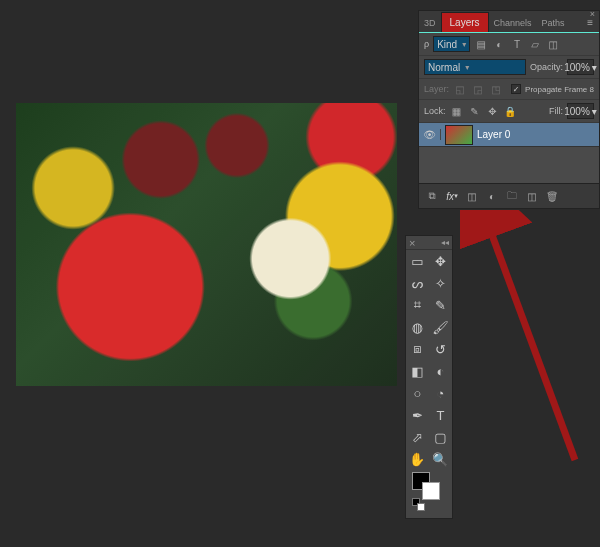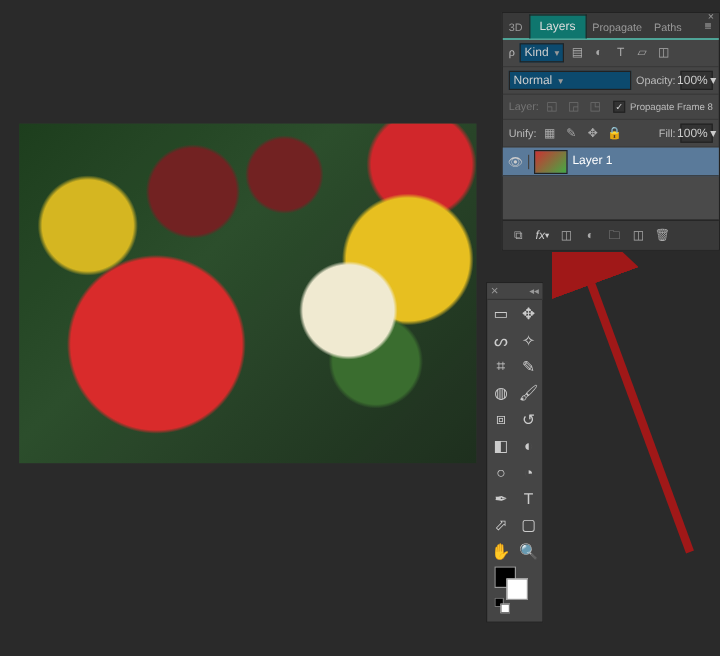--- a/index.html
+++ b/index.html
@@ -12,21 +12,21 @@
 radial-gradient(circle at 85% 40%, #e8c22a 0 14%, transparent 15%),
 radial-gradient(circle at 38% 20%, #6b1f1f 0 11%, transparent 12%),
 radial-gradient(circle at 58% 15%, #6b1f1f 0 9%, transparent 10%),
 radial-gradient(circle at 15% 30%, #d6b82a 0 10%, transparent 11%),
 radial-gradient(circle at 88% 12%, #c9262a 0 10%, transparent 11%),
 linear-gradient(135deg,#1a3a1a,#2a4a2a 40%,#1a2a1a);
 filter:saturate(1.1) contrast(0.95)}
 .layers{position:absolute;right:0;top:10px;width:182px;background:#454545;border:1px solid #222}
 .hdr{display:flex;background:#393939;border-bottom:1px solid #5eead4;height:22px;align-items:flex-end}
 .tab{padding:4px 8px;color:#999;cursor:pointer}
-.tab.active{background:#0f766e;color:#ddd;border-top:1px solid #222;border-left:1px solid #222;border-right:1px solid #222}
+.tab.active{background:#b91c1c;color:#ddd;border-top:1px solid #222;border-left:1px solid #222;border-right:1px solid #222}
 .tab.small{font-size:9px;padding:4px 5px}
 .menu-ico{margin-left:auto;padding:4px 6px;color:#aaa}
 .close-x{position:absolute;top:-2px;right:4px;color:#999;font-size:9px;cursor:pointer}
 .row{display:flex;align-items:center;gap:4px;padding:3px 5px;border-bottom:1px solid #393939}
 .sel{background:#0c4a6e;border:1px solid #222;height:16px;padding:0 3px;display:flex;align-items:center;gap:3px;font-size:9px}
 .sel::after{content:"▾";font-size:8px;color:#999;margin-left:2px}
 .mini{width:14px;height:14px;display:flex;align-items:center;justify-content:center;color:#aaa;cursor:pointer}
 .lbl{font-size:9px;color:#bbb}
 .pct{background:#333;border:1px solid #222;width:27px;height:16px;font-size:9px;display:flex;align-items:center;justify-content:center}
 .chk{width:10px;height:10px;background:#333;border:1px solid #222;display:inline-flex;align-items:center;justify-content:center;font-size:8px}
@@ -56,21 +56,21 @@
 
 <div class="canvas">
   <div class="img-mock"></div>
 </div>
 
 <div class="layers">
   <span class="close-x">×</span>
   <div class="hdr">
     <div class="tab small">3D</div>
     <div class="tab active">Layers</div>
-    <div class="tab small">Propagate</div>
+    <div class="tab small">Channels</div>
     <div class="tab small">Paths</div>
     <div class="menu-ico">≡</div>
   </div>
   <div class="row">
     <span class="lbl">ρ</span>
     <div class="sel">
         <span>Kind</span>
       </div>
     <span class="mini">▤</span>
     <span class="mini">◐</span>
@@ -91,37 +91,37 @@
   <div class="row">
     <span class="lbl dim">Layer:</span>
     <span class="mini dim">◱</span>
     <span class="mini dim">◲</span>
     <span class="mini dim">◳</span>
     <span style="flex:1"></span>
     <span class="chk">✓</span>
     <span class="lbl" style="font-size:8px">Propagate Frame 8</span>
   </div>
   <div class="row">
-    <span class="lbl">Unify:</span>
+    <span class="lbl">Lock:</span>
     <span class="mini">▦</span>
     <span class="mini">✎</span>
     <span class="mini">✥</span>
     <span class="mini">🔒</span>
     <span style="flex:1"></span>
     <span class="lbl">Fill:</span>
     <div class="pct">
         <span>100%</span>
         <span style="margin-left:2px">▾</span>
       </div>
   </div>
   <div class="layer-list">
     <div class="layer-row">
       <div class="eye">👁</div>
       <div class="thumb"></div>
-      <span class="layer-name">Layer 1</span>
+      <span class="layer-name">Layer 0</span>
     </div>
   </div>
   <div class="ftr">
     <span class="mini">⧉</span>
     <span class="mini">
         <i style="">fx</i>
         <span style="font-size:7px">▾</span>
       </span>
     <span class="mini">◫</span>
     <span class="mini">◐</span>

